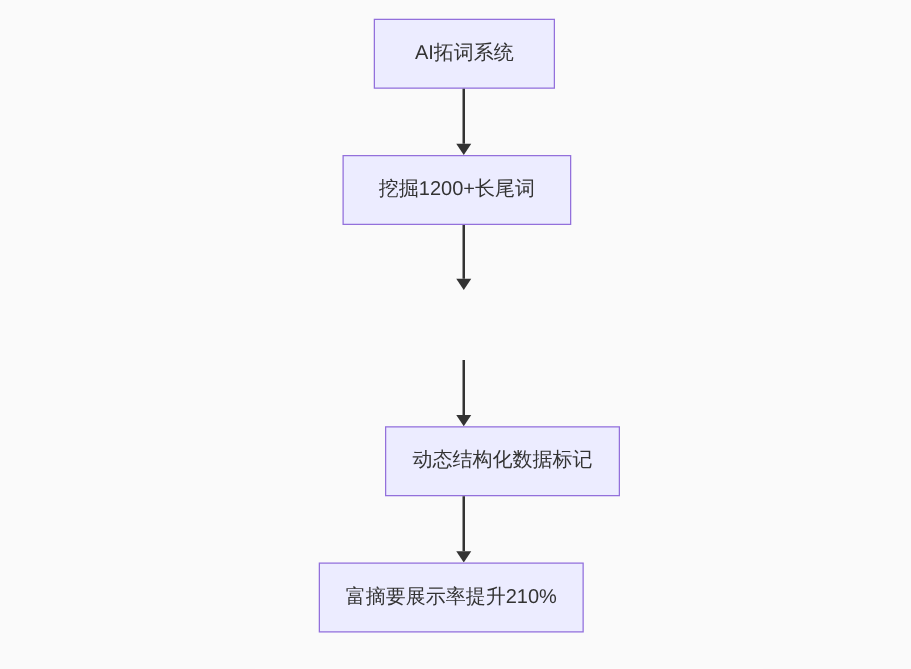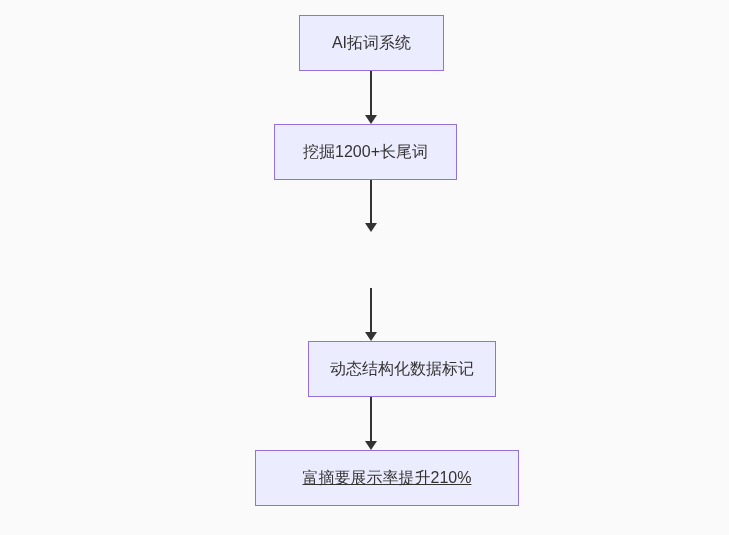--- a/index.html
+++ b/index.html
@@ -27,21 +27,21 @@
     align-items: center;
     justify-content: center;
     text-align: center;
     white-space: nowrap;
   }
   
   .node-a { left: 299px; top: 15px;  width: 145px; }
   .node-b { left: 274px; top: 124px; width: 183px; text-align: right; }
   .node-c { left: 261px; top: 232px; width: 220px; }
   .node-d { left: 264px; top: 341px; width: 188px; margin-left: 44px; }
-  .node-e { left: 255px; top: 450px; width: 264px; text-decoration: underline; }
+  .node-e { left: 255px; top: 450px; width: 212px; }
 
   .arrow {
     position: absolute;
     left: 363px;           
     width: 16px;
     display: flex;
     flex-direction: column;
     align-items: center;
   }
   .arrow .shaft {

